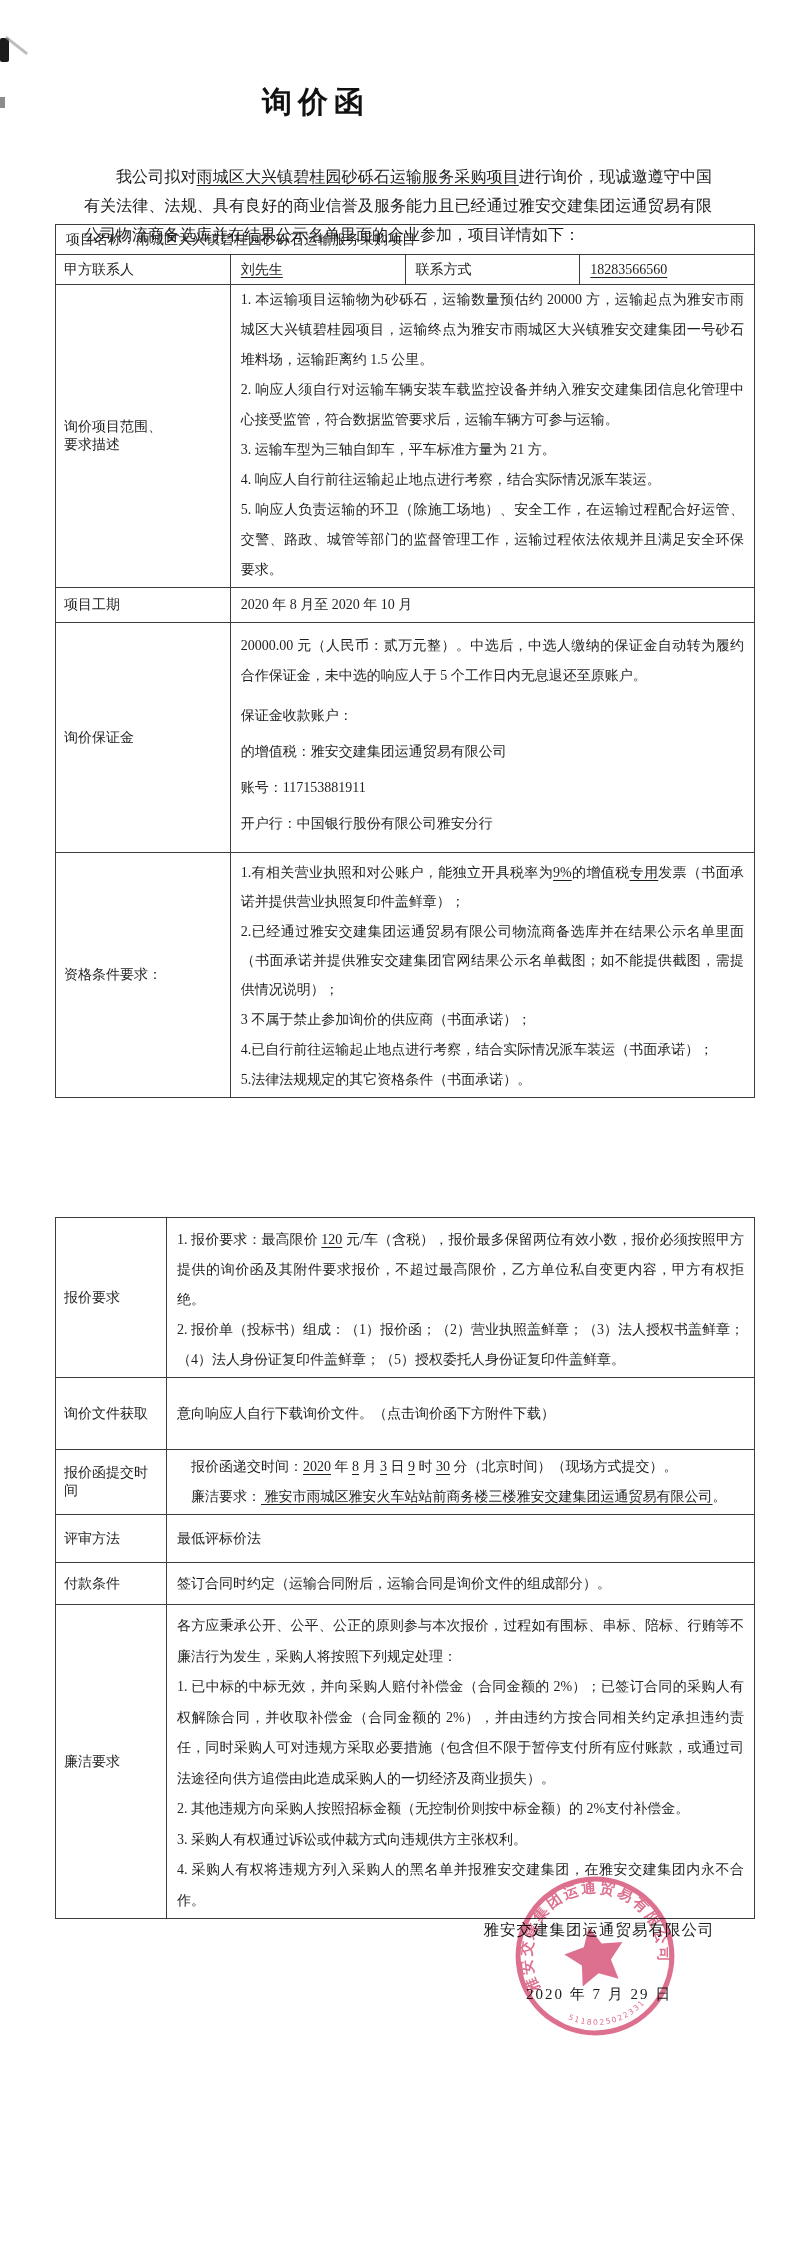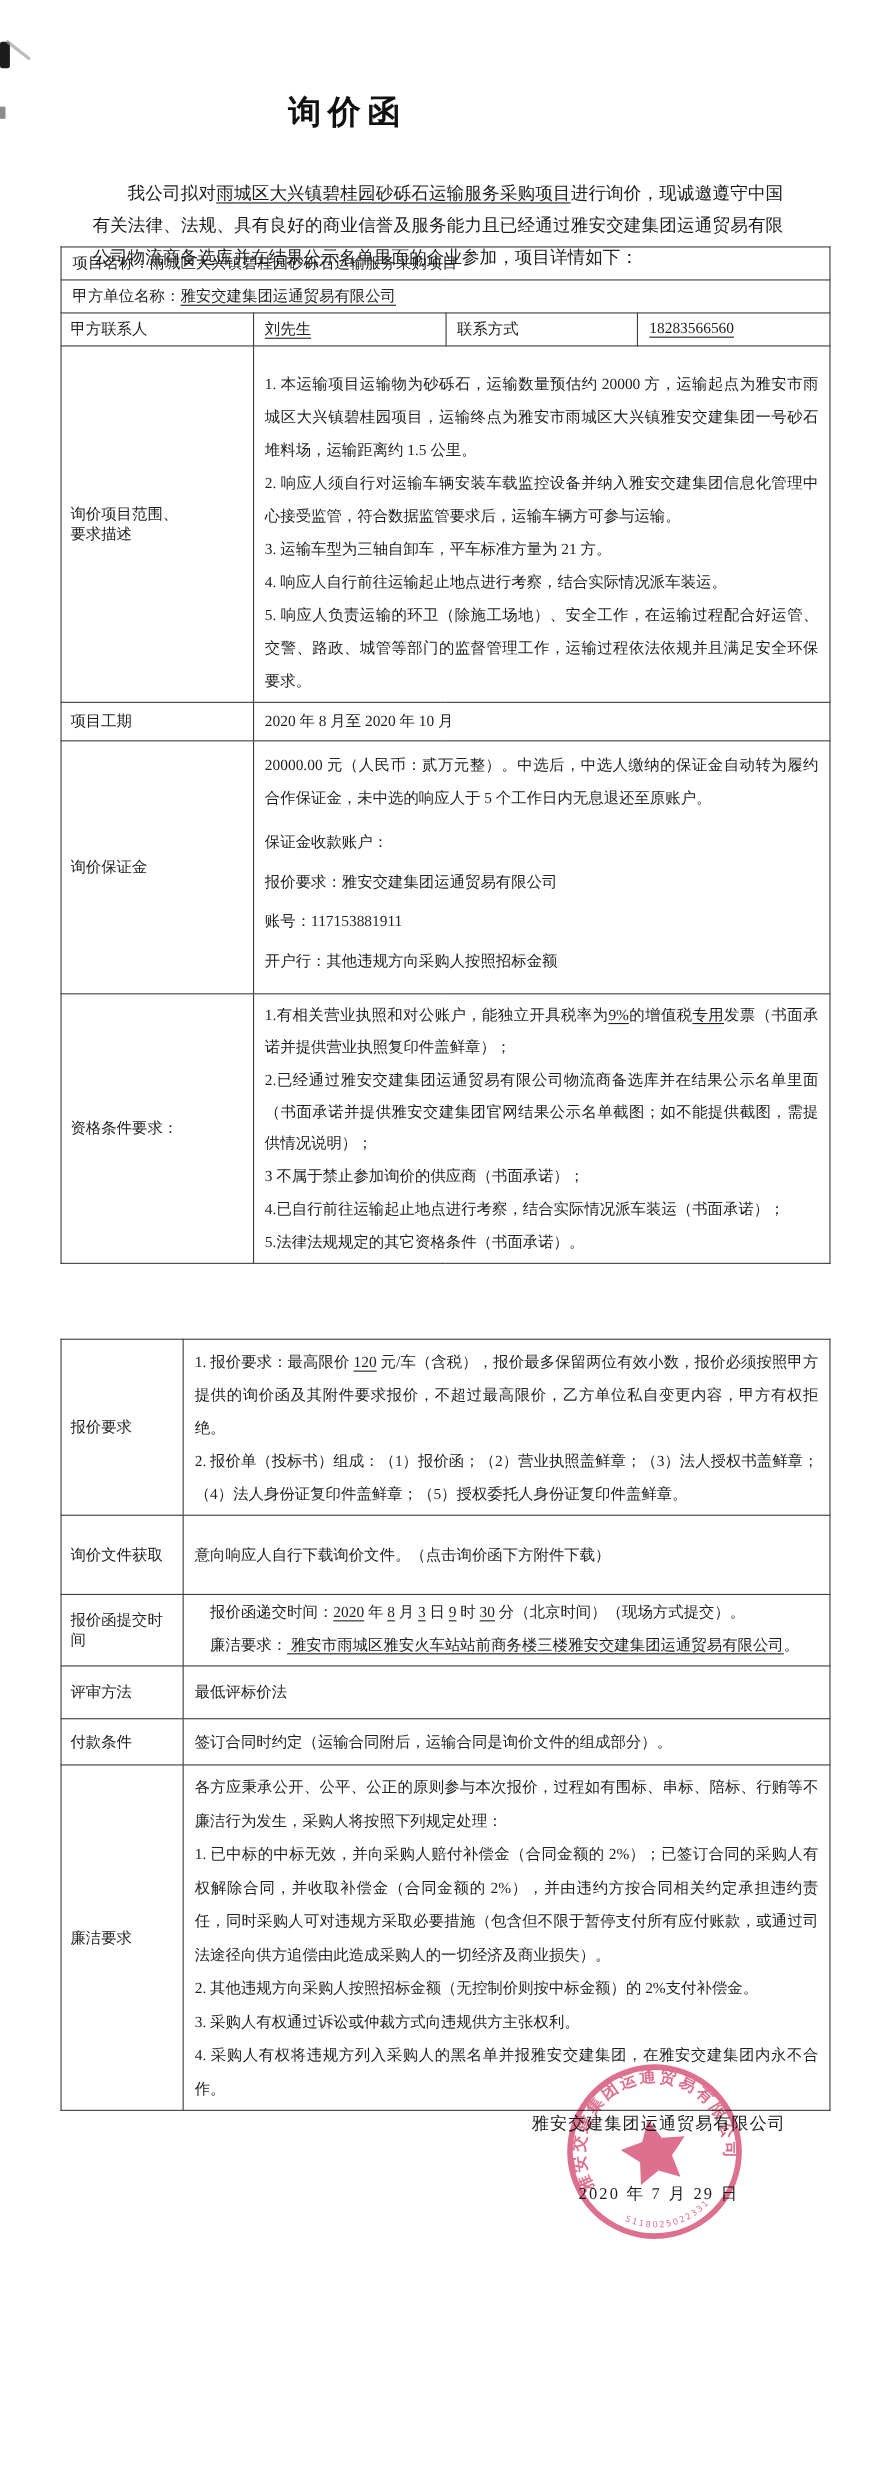--- a/index.html
+++ b/index.html
@@ -33,21 +33,21 @@
   td.lab{
     width:100px;padding:2px;text-align:left;font-size:12px;
     white-space:pre-line;vertical-align:middle;padding-left:8px;
   }
   td.val{padding:2px 10px 2px 10px;text-align:justify;}
   td.val p{margin:0;line-height:30px;}
   
   .t1r1 td{height:25px;}
   .t1r2 td{height:25px;}
   .t1r3 td{height:25px;}
-  .t1r4 td.val{height:234px;vertical-align:top;padding-top:21px;}
+  .t1r4 td.val{height:234px;vertical-align:top;padding-top:0;}
   .t1r5 td{height:30px;}
   .t1r6 td.val{height:219px;vertical-align:top;padding-top:8px;}
   .t1r6 td.val p{line-height:30px;margin:0 0 6px 0;}
   .t1r7 td.val{height:209px;vertical-align:top;padding-top:5px;}
   .t1r7 td.val p{line-height:29px;margin:0 0 1px 0;}
   .cell-plain{padding-left:10px;}
   .c-contact-name{width:205px;padding-left:10px;}
   .c-contact-lab{width:105px;padding-left:10px;font-size:13px;}
   .c-contact-phone{padding-left:10px;}
   
@@ -80,23 +80,20 @@
 
 <div class="doc-title">询价函</div>
 
 <p class="intro"><span>我公司拟对</span><span class="u">雨城区大兴镇碧桂园砂砾石运输服务采购项目</span><span>进行询价，现诚邀遵守中国有关法律、法规、具有良好的商业信誉及服务能力且已经通过雅安交建集团运通贸易有限公司物流商备选库并在结果公示名单里面的企业参加，项目详情如下：</span></p>
 
 <table class="sheet" id="table1">
   <tbody>
       <tr class="t1r1">
     <td colspan="4" class="val cell-plain"><span>项目名称：雨城区大兴镇碧桂园砂砾石运输服务采购项目</span></td>
   </tr>
-  <tr class="t1r2">
-    <td colspan="4" class="val cell-plain"><span>甲方单位名称：</span><span class="u">雅安交建集团运通贸易有限公司</span></td>
-  </tr>
   <tr class="t1r3">
     <td class="lab">甲方联系人</td>
     <td class="val c-contact-name"><span class="u">刘先生</span></td>
     <td class="c-contact-lab">联系方式</td>
     <td class="val c-contact-phone"><span class="u">18283566560</span></td>
   </tr>
   <tr class="t1r4">
     <td class="lab">询价项目范围、
 要求描述</td>
     <td colspan="3" class="val">
@@ -109,23 +106,23 @@
   </tr>
   <tr class="t1r5">
     <td class="lab">项目工期</td>
     <td colspan="3" class="val"><span>2020 年 8 月至 2020 年 10 月</span></td>
   </tr>
   <tr class="t1r6">
     <td class="lab">询价保证金</td>
     <td colspan="3" class="val">
       <p style="margin-bottom:10px;"><span>20000.00 元（人民币：贰万元整）。中选后，中选人缴纳的保证金自动转为履约合作保证金，未中选的响应人于 5 个工作日内无息退还至原账户。</span></p>
       <p><span>保证金收款账户：</span></p>
-      <p><span>报价要求：雅安交建集团运通贸易有限公司</span></p>
+      <p><span>的增值税：雅安交建集团运通贸易有限公司</span></p>
       <p><span>账号：117153881911</span></p>
-      <p><span>开户行：其他违规方向采购人按照招标金额</span></p>
+      <p><span>开户行：中国银行股份有限公司雅安分行</span></p>
     </td>
   </tr>
   <tr class="t1r7">
     <td class="lab">资格条件要求：</td>
     <td colspan="3" class="val">
       <p><span>1.有相关营业执照和对公账户，能独立开具税率为</span><span class="u">9%</span><span>的增值税</span><span class="u">专用</span><span>发票（书面承诺并提供营业执照复印件盖鲜章）；</span></p>
       <p><span>2.已经通过雅安交建集团运通贸易有限公司物流商备选库并在结果公示名单里面（书面承诺并提供雅安交建集团官网结果公示名单截图；如不能提供截图，需提供情况说明）；</span></p>
       <p><span>3 不属于禁止参加询价的供应商（书面承诺）；</span></p>
       <p><span>4.已自行前往运输起止地点进行考察，结合实际情况派车装运（书面承诺）；</span></p>
       <p><span>5.法律法规规定的其它资格条件（书面承诺）。</span></p>

